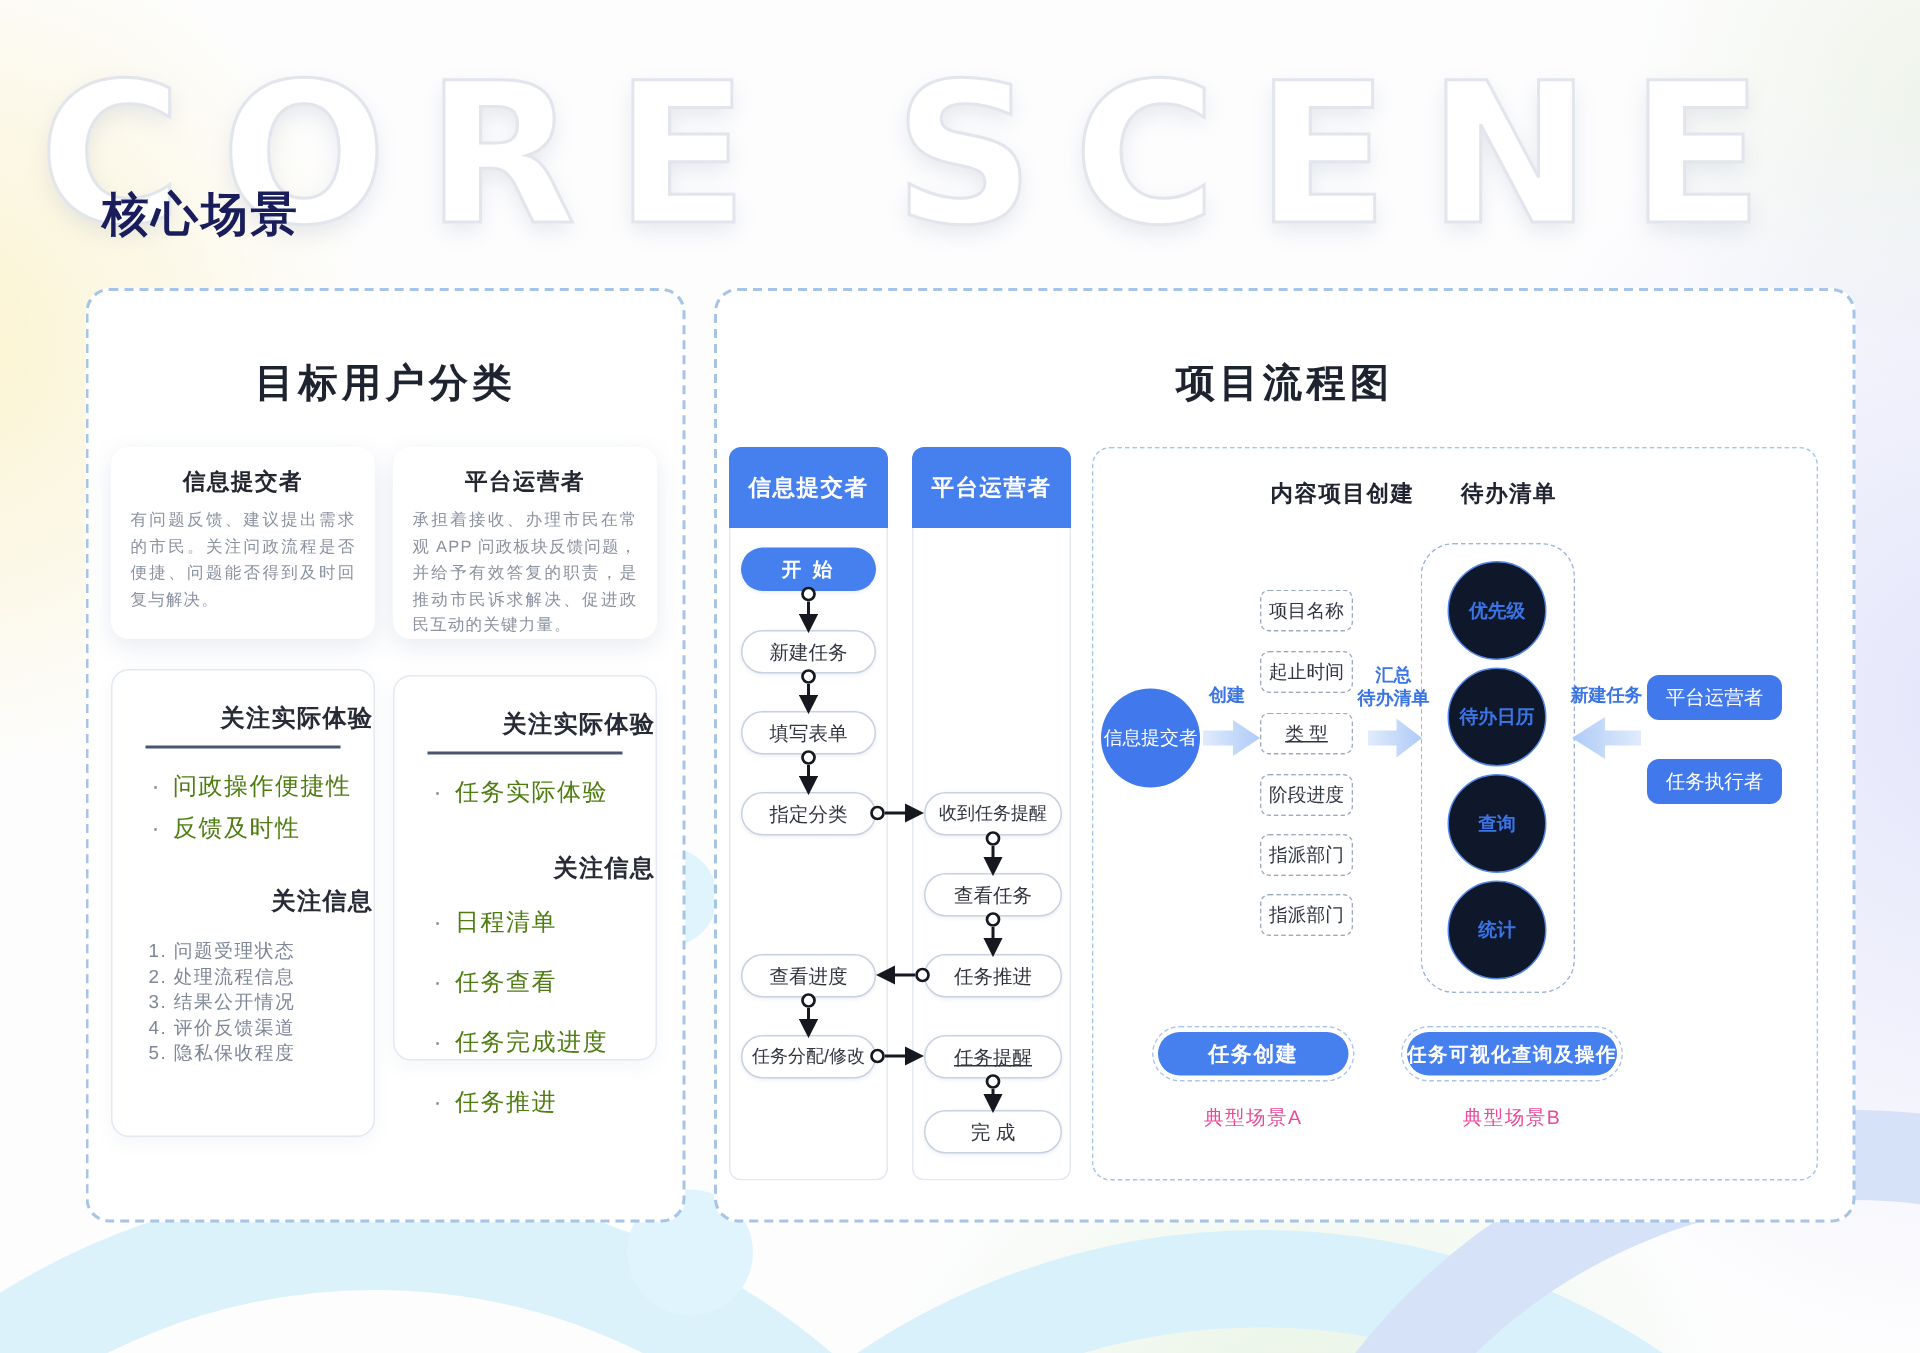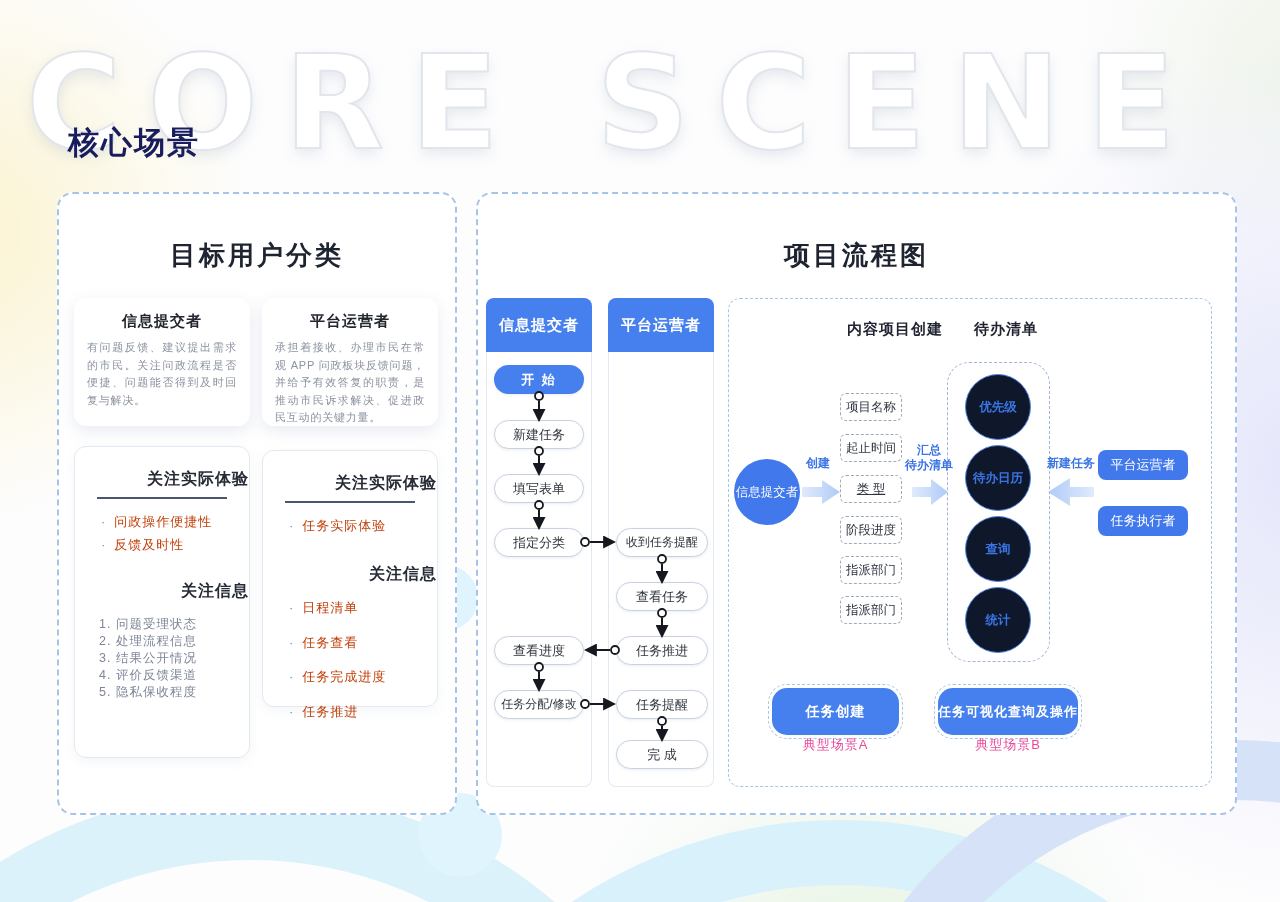--- a/index.html
+++ b/index.html
@@ -57,21 +57,21 @@
   .ucard h3{margin:14px 0 8px;text-align:center;font-size:15px;font-weight:800;color:#23272F;letter-spacing:1px;}
   .ucard p{margin:0 13px;font-size:11px;line-height:1.6;color:#8A919F;letter-spacing:0.8px;text-align:justify;}
 
   .dcard{
     position:absolute;width:176px;background:#fff;border:1px solid #E3E8F1;border-radius:12px;
     box-shadow:0 4px 12px rgba(120,140,170,0.08);box-sizing:border-box;
   }
   .dcard h4{margin:22px 0 0;text-align:right;font-size:16px;font-weight:800;color:#262B36;letter-spacing:1px;}
   .underline{width:130px;height:2px;background:#4A5570;margin:7px auto 12px;}
   .blist{list-style:none;margin:0;padding:0 0 0 26px;}
-  .blist li{font-size:13px;color:#c2410c;line-height:1.75;letter-spacing:1px;}
+  .blist li{font-size:16px;color:#4d7c0f;line-height:1.75;letter-spacing:1px;}
   .blist li::before{content:"·";margin-right:8px;color:#7E8798;}
   .blist.spaced li{margin:12px 0;}
   .nlist{list-style:none;margin:14px 0 0;padding:0 0 0 24px;}
   .nlist li{font-size:12.5px;color:#7E8798;margin:0 0;letter-spacing:1px;}
 
   
   .lane-header{
     position:absolute;width:106px;height:54px;background:#4680EE;border-radius:8px 8px 0 0;
     display:flex;align-items:center;justify-content:center;color:#fff;font-size:15px;font-weight:600;letter-spacing:1px;
   }
@@ -113,21 +113,21 @@
   .todo-circle{
     position:absolute;left:487px;width:66px;height:66px;border-radius:50%;
     background:#0f172a;border:1.5px solid #5588E8;color:#3B74E4;font-size:12.5px;font-weight:600;
     display:flex;align-items:center;justify-content:center;box-sizing:border-box;z-index:3;
   }
   .actor-pill{
     position:absolute;left:620px;width:90px;height:30px;border-radius:8px;background:#4178EC;
     color:#fff;font-size:13px;display:flex;align-items:center;justify-content:center;z-index:3;
   }
   .scen-btn{
-    position:absolute;height:47px;border-radius:15px;background:#4680EE;color:#fff;font-weight:600;
+    position:absolute;height:29px;border-radius:15px;background:#4680EE;color:#fff;font-weight:600;
     display:flex;align-items:center;justify-content:center;letter-spacing:1px;
     outline:1.5px dashed #A8C4EC;outline-offset:3px;z-index:3;
   }
   .scen-label{position:absolute;text-align:center;font-size:13px;font-weight:400;color:#ec4899;letter-spacing:1px;z-index:3;}
 </style>
 </head>
 <body>
 
 <div class="stage">
 
@@ -196,21 +196,21 @@
     <div class="fnode blue" style="left:16px;top:171px;">开 始</div>
     <div class="fnode" style="left:16px;top:226px;">新建任务</div>
     <div class="fnode" style="left:16px;top:280px;">填写表单</div>
     <div class="fnode" style="left:16px;top:334px;">指定分类</div>
     <div class="fnode" style="left:16px;top:442px;">查看进度</div>
     <div class="fnode small" style="left:16px;top:496px;">任务分配/修改</div>
 
     <div class="fnode small lane2n" style="top:334px;">收到任务提醒</div>
     <div class="fnode lane2n" style="top:388px;">查看任务</div>
     <div class="fnode lane2n" style="top:442px;">任务推进</div>
-    <div class="fnode lane2n" style="top:496px;">任务提醒</div>
+    <div class="fnode lane2n" style="top:496px;text-decoration:underline;">任务提醒</div>
     <div class="fnode lane2n" style="top:546px;">完 成</div>
 
     <svg class="connectors" viewBox="0 0 761 623">
       <defs>
         <marker id="ah" viewBox="0 0 10 10" refX="3" refY="5" markerWidth="6.5" markerHeight="6.5" orient="auto">
           <path d="M0,0 L10,5 L0,10 z" fill="#15181E"></path>
         </marker>
       </defs>
       <g stroke="#15181E" stroke-width="2">
         <line x1="61" y1="207" x2="61" y2="219" marker-end="url(#ah)"></line>

